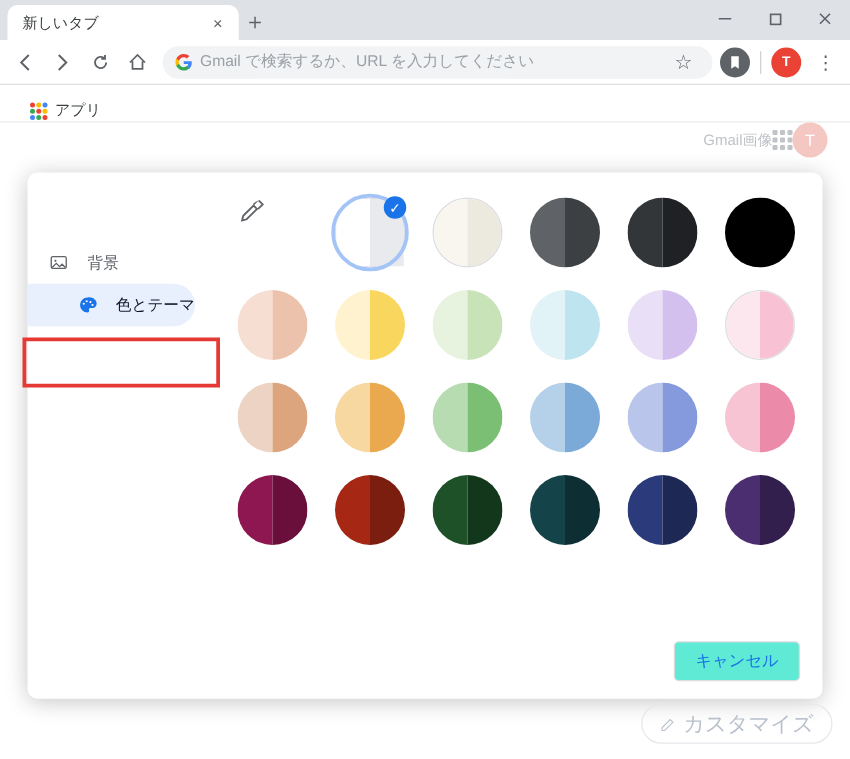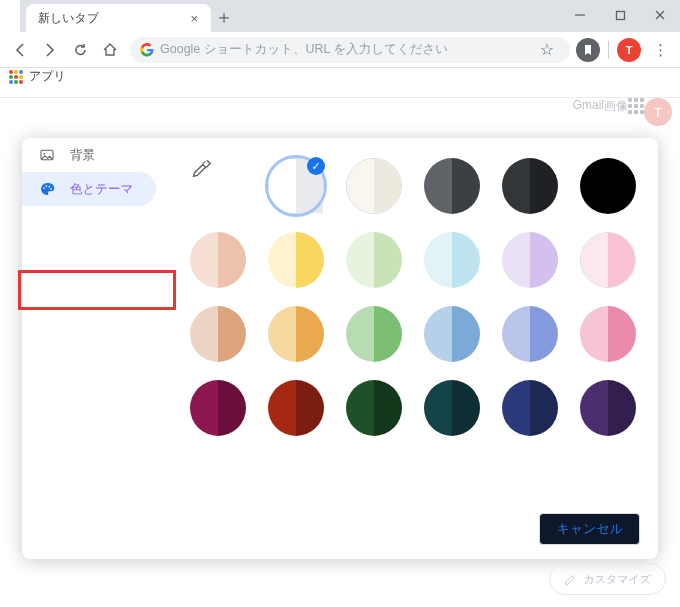--- a/index.html
+++ b/index.html
@@ -1,78 +1,78 @@
 <!DOCTYPE html>
 <html><head>
 <meta charset="utf-8">
 <style>
   * { box-sizing: border-box; margin: 0; padding: 0; font-family: "Segoe UI", Arial, sans-serif; }
   body { width: 680px; height: 607px; background: #fff; overflow: hidden; position: relative; }
 
   
-  .titlebar { height: 32px; background: #dee1e6; display: flex; align-items: flex-end; margin-left: 20px; }
+  .titlebar { height: 32px; background: #dee1e6; display: flex; align-items: flex-end; }
   .tab { background: #fff; height: 28px; display: flex; align-items: center; padding: 0 10px 0 12px; margin-left: 6px; border-radius: 8px 8px 0 0; min-width: 185px; position: relative; }
   .tab-title { font-size: 12px; color: #3c4043; flex: 1; }
   .tab-close { font-size: 13px; color: #5f6368; cursor: pointer; padding: 0 3px; }
   .new-tab { width: 26px; height: 26px; display: flex; align-items: center; justify-content: center; font-size: 18px; color: #5f6368; cursor: pointer; margin-bottom: 2px; }
   .win-controls { margin-left: auto; display: flex; height: 32px; align-items: flex-start; padding-top: 2px; }
   .win-btn { width: 40px; height: 26px; display: flex; align-items: center; justify-content: center; color: #5f6368; }
   .win-btn svg { display:block; }
 
   .toolbar { height: 36px; background: #fff; display: flex; align-items: center; padding: 0 6px; gap: 2px; border-bottom: 1px solid #e0e0e0; }
   .nav-btn { width: 28px; height: 28px; display: flex; align-items: center; justify-content: center; color: #5f6368; border-radius: 50%; }
   .omnibox { flex: 1; background: #f1f3f4; border-radius: 14px; height: 26px; display: flex; align-items: center; padding: 0 10px; margin: 0 4px; }
   .omnibox-text { font-size: 12.5px; color: #9aa0a6; margin-left: 6px; }
   .g-icon { width: 14px; height: 14px; }
   .chip { width: 24px; height: 24px; border-radius: 50%; display: flex; align-items: center; justify-content: center; font-size: 11px; font-weight: 600; }
   .chip.red { background: #ea4335; color: #fff; margin-right: 4px; }
   .chip.dark { background: #5f6368; color: #fff; }
   .star { color: #5f6368; margin-right: 6px; }
   .sep { width: 1px; height: 18px; background: #d0d0d0; margin: 0 6px; }
   .kebab { color: #5f6368; padding: 0 6px; font-size: 15px; }
 
-  .bookmarks { height: 30px; display: flex; align-items: flex-start; padding: 0 9px; border-bottom: 1px solid #ebebeb; }
+  .bookmarks { height: 30px; display: flex; align-items: flex-end; padding: 0 24px; border-bottom: 1px solid #ebebeb; }
   .apps-icon { display: grid; grid-template-columns: repeat(3,4px); grid-template-rows: repeat(3,4px); gap: 1px; margin-right: 6px; }
   .apps-icon span:nth-child(1){background:#ea4335;} .apps-icon span:nth-child(2){background:#fbbc04;} .apps-icon span:nth-child(3){background:#4285f4;}
   .apps-icon span:nth-child(4){background:#34a853;} .apps-icon span:nth-child(5){background:#ea4335;} .apps-icon span:nth-child(6){background:#fbbc04;}
   .apps-icon span:nth-child(7){background:#4285f4;} .apps-icon span:nth-child(8){background:#34a853;} .apps-icon span:nth-child(9){background:#ea4335;}
   .apps-icon span{border-radius:50%;}
   .apps-label { font-size: 12px; color: #3c4043; }
 
   
-  .ntp-bar { position: absolute; top: 98px; right: 0; padding-right: 8px; display: flex; gap: 0; }
+  .ntp-bar { position: absolute; top: 98px; right: 0; padding-right: 18px; display: flex; align-items: center; gap: 0; }
   .ntp-link { font-size: 12px; color: #bfc3c7; }
   .ntp-grid { display: grid; grid-template-columns: repeat(3,4px); grid-template-rows: repeat(3,4px); gap: 2px; }
   .ntp-grid span { background: #c0c3c7; border-radius: 1px; }
   .avatar { width: 28px; height: 28px; border-radius: 50%; display:flex; align-items:center; justify-content:center; color:#fff; font-size:13px; }
 
   
   .dialog { position: absolute; left: 22px; right: 22px; top: 138px; bottom: 48px; background: #fff; border-radius: 8px; box-shadow: 0 2px 18px rgba(0,0,0,0.22); display: flex; overflow: hidden; }
-  .sidebar { width: 168px; }
+  .sidebar { width: 168px; padding-top: 55px; }
   .side-item { height: 34px; display: flex; align-items: center; padding-left: 16px; gap: 14px; font-size: 12.5px; color: #5f6368; border-radius: 0 17px 17px 0; margin-right: 8px; }
-  .side-item.active { background: #e8f0fe; color: #8b5cf6; }
+  .side-item.active { background: #e8f0fe; color: #0f172a; justify-content: flex-end; }
   .side-icon { width: 18px; height: 18px; display:flex; align-items:center; justify-content:center; }
   .highlight-box { position: absolute; left: 18px; top: 270px; width: 158px; height: 40px; border: 3px solid #e53935; pointer-events: none; }
 
   .main { flex: 1; padding: 20px 22px 50px 26px; position: relative; }
   .dialog-title { font-size: 14.5px; color: #3c4043; margin-bottom: 18px; }
   .swatches { display: grid; grid-template-columns: repeat(6, 56px); grid-auto-rows: 56px; gap: 18px 22px; }
   .swatch { width: 56px; height: 56px; border-radius: 50%; position: relative; overflow: hidden; cursor: pointer; }
   .swatch.outline { border: 1px solid #dadce0; display:flex; align-items:center; justify-content:center; }
   .half-l, .half-r { position: absolute; top:0; bottom:0; width:50%; }
   .half-l { left:0; } .half-r { right:0; }
   .ring { position:absolute; inset:-4px; border:3px solid #a4c4f7; border-radius:50%; }
   .check { position:absolute; top:-2px; right:-2px; width:18px; height:18px; background:#1a73e8; border-radius:50%; display:flex; align-items:center; justify-content:center; color:#fff; font-size:11px; }
 
   .dialog-footer { position: absolute; right: 18px; bottom: 14px; display: flex; gap: 10px; }
   .btn { height: 32px; padding: 0 16px; border-radius: 4px; font-size: 13px; display:flex; align-items:center; cursor:pointer; }
-  .btn.secondary { background:#0f172a; border:1px solid #dadce0; color:#1a73e8; }
+  .btn.secondary { background:#5eead4; border:1px solid #dadce0; color:#1a73e8; }
   .btn.primary { background:#1a73e8; color:#fff; }
 
-  .customize-chip { position:absolute; right:14px; bottom:12px; height:32px; padding:0 14px; border:1px solid #e6e8eb; border-radius:16px; display:flex; align-items:center; gap:6px; font-size:11px; color:#b9c1cc; }
+  .customize-chip { position:absolute; right:14px; bottom:12px; height:32px; padding:0 14px; border:1px solid #e6e8eb; border-radius:16px; display:flex; align-items:center; gap:6px; font-size:17px; color:#b9c1cc; }
 </style>
 </head>
 <body>
 
 <div class="titlebar">
   <div class="tab">
     <span class="tab-title">新しいタブ</span>
     <span class="tab-close">×</span>
   </div>
   <div class="new-tab">＋</div>
@@ -118,21 +118,21 @@
         <path d="M2 8 L8 2 L14 8 M4 7v6h8V7" fill="none" stroke="#5f6368" stroke-width="1.4"></path>
       </svg>
     </div>
   <div class="omnibox">
     <svg class="g-icon" viewBox="0 0 24 24">
         <path fill="#4285F4" d="M23 12.2c0-.8-.1-1.4-.2-2H12v3.9h6.2c-.3 1.5-1.1 2.7-2.3 3.5v2.9h3.7C22 18.3 23 15.5 23 12.2z"></path>
         <path fill="#34A853" d="M12 23c3.1 0 5.7-1 7.6-2.8l-3.7-2.9c-1 .7-2.4 1.1-3.9 1.1-3 0-5.5-2-6.4-4.7H1.8v3C3.7 20.4 7.5 23 12 23z"></path>
         <path fill="#FBBC05" d="M5.6 13.7c-.2-.7-.4-1.4-.4-2.2s.1-1.5.4-2.2V6.4H1.8C1 8 .6 9.7.6 11.5s.4 3.5 1.2 5.1l3.8-2.9z"></path>
         <path fill="#EA4335" d="M12 4.8c1.7 0 3.2.6 4.4 1.7l3.3-3.3C17.7 1.3 15.1.2 12 .2 7.5.2 3.7 2.8 1.8 6.4l3.8 2.9C6.5 6.8 9 4.8 12 4.8z"></path>
       </svg>
-    <span class="omnibox-text">Google ショートカット、URL を入力してください</span>
+    <span class="omnibox-text">Gmail で検索するか、URL を入力してください</span>
     <span style="margin-left:auto" class="star">☆</span>
   </div>
   <div class="chip dark">
       <svg width="12" height="12" viewBox="0 0 24 24">
         <path fill="#fff" d="M6 2h12v20l-6-4-6 4z"></path>
       </svg>
     </div>
   <div class="sep"></div>
   <div class="chip red">T</div>
   <div class="kebab">⋮</div>

